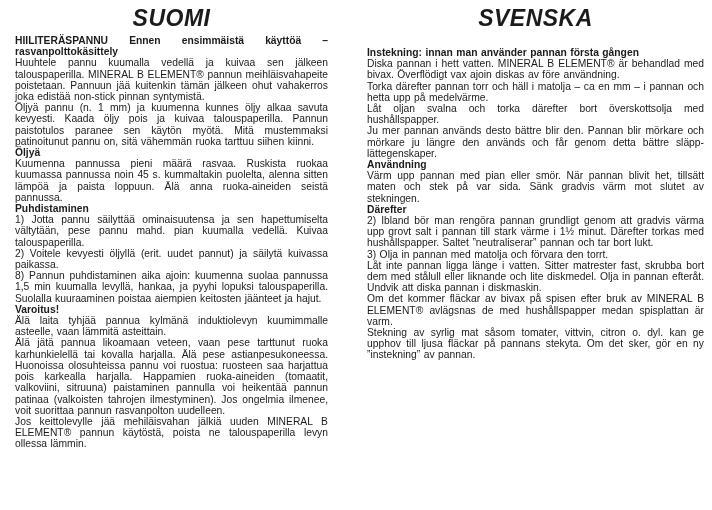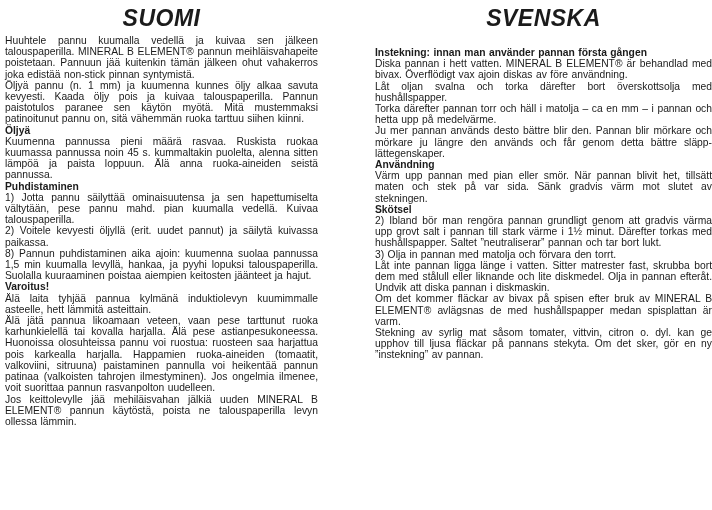--- a/index.html
+++ b/index.html
@@ -17,22 +17,22 @@
     width: 712px;
     height: 510px;
     background: #ffffff;
     font-family: "Liberation Sans", sans-serif;
     color: #1b1b1b;
   }
   .column {
     position: absolute;
     top: 5px;
   }
-  .col-0 { left: 5px;   width: 313px; }
-  .col-1 { left: 375px; width: 337px; }
+  .col-0 { left: 15px;   width: 313px; }
+  .col-1 { left: 367px; width: 337px; }
   .col-title {
     margin: 0 0 4px 0;
     font-size: 23px;
     line-height: 26px;
     font-weight: bold;
     font-style: italic;
     text-align: center;
     letter-spacing: 0.5px;
   }
   .col-1 .col-title { margin-bottom: 16px; }
@@ -46,46 +46,47 @@
   .blocks p.bold { font-weight: bold; }
 </style>
 </head>
 <body>
 
 <div class="page" style="background: rgb(255, 255, 255); color: rgb(27, 27, 27);">
 
   <section class="column col-0">
     <h1 class="col-title">SUOMI</h1>
     <div class="blocks">
+        <p class="bold">HIILITERÄSPANNU Ennen ensimmäistä käyttöä – rasvanpolttokäsittely</p>
         <p class="normal">Huuhtele pannu kuumalla vedellä ja kuivaa sen jälkeen talouspaperilla. MINERAL B ELEMENT® pannun meihläisvahapeite poistetaan. Pannuun jää kuitenkin tämän jälkeen ohut vahakerros joka edistää non-stick pinnan syntymistä.</p>
         <p class="normal">Öljyä pannu (n. 1 mm) ja kuumenna kunnes öljy alkaa savuta kevyesti. Kaada öljy pois ja kuivaa talouspaperilla. Pannun paistotulos paranee sen käytön myötä. Mitä mustemmaksi patinoitunut pannu on, sitä vähemmän ruoka tarttuu siihen kiinni.</p>
         <p class="bold">Öljyä</p>
         <p class="normal">Kuumenna pannussa pieni määrä rasvaa. Ruskista ruokaa kuumassa pannussa noin 45 s. kummaltakin puolelta, alenna sitten lämpöä ja paista loppuun. Älä anna ruoka-aineiden seistä pannussa.</p>
         <p class="bold">Puhdistaminen</p>
         <p class="normal">1) Jotta pannu säilyttää ominaisuutensa ja sen hapettumiselta vältytään, pese pannu mahd. pian kuumalla vedellä. Kuivaa talouspaperilla.</p>
         <p class="normal">2) Voitele kevyesti öljyllä (erit. uudet pannut) ja säilytä kuivassa paikassa.</p>
         <p class="normal">8) Pannun puhdistaminen aika ajoin: kuumenna suolaa pannussa 1,5 min kuumalla levyllä, hankaa, ja pyyhi lopuksi talouspaperilla. Suolalla kuuraaminen poistaa aiempien keitosten jäänteet ja hajut.</p>
         <p class="bold">Varoitus!</p>
-        <p class="normal">Älä laita tyhjää pannua kylmänä induktiolevyn kuumimmalle asteelle, hett lämmitä asteittain.</p>
+        <p class="normal">Älä laita tyhjää pannua kylmänä induktiolevyn kuumimmalle asteelle, vaan lämmitä asteittain.</p>
         <p class="normal">Älä jätä pannua likoamaan veteen, vaan pese tarttunut ruoka karhunkielellä tai kovalla harjalla. Älä pese astianpesukoneessa. Huonoissa olosuhteissa pannu voi ruostua: ruosteen saa harjattua pois karkealla harjalla. Happamien ruoka-aineiden (tomaatit, valkoviini, sitruuna) paistaminen pannulla voi heikentää pannun patinaa (valkoisten tahrojen ilmestyminen). Jos ongelmia ilmenee, voit suorittaa pannun rasvanpolton uudelleen.</p>
         <p class="normal">Jos keittolevylle jää mehiläisvahan jälkiä uuden MINERAL B ELEMENT® pannun käytöstä, poista ne talouspaperilla levyn ollessa lämmin.</p>
       </div>
   </section>
 
   <section class="column col-1">
     <h1 class="col-title">SVENSKA</h1>
     <div class="blocks">
         <p class="bold">Instekning: innan man använder pannan första gången</p>
         <p class="normal">Diska pannan i hett vatten. MINERAL B ELEMENT® är behandlad med bivax. Överflödigt vax ajoin diskas av före användning.</p>
+        <p class="normal">Torka därefter pannan torr och häll i matolja – ca en mm – i pannan och hetta upp på medelvärme.</p>
         <p class="normal">Låt oljan svalna och torka därefter bort överskottsolja med hushållspapper.</p>
-        <p class="normal">Torka därefter pannan torr och häll i matolja – ca en mm – i pannan och hetta upp på medelvärme.</p>
         <p class="normal">Ju mer pannan används desto bättre blir den. Pannan blir mörkare och mörkare ju längre den används och får genom detta bättre släpp-lättegenskaper.</p>
         <p class="bold">Användning</p>
         <p class="normal">Värm upp pannan med pian eller smör. När pannan blivit het, tillsätt maten och stek på var sida. Sänk gradvis värm mot slutet av stekningen.</p>
-        <p class="bold">Skötsel</p>
+        <p class="bold">Därefter</p>
         <p class="normal">2) Ibland bör man rengöra pannan grundligt genom att gradvis värma upp grovt salt i pannan till stark värme i 1½ minut. Därefter torkas med hushållspapper. Saltet ”neutraliserar” pannan och tar bort lukt.</p>
         <p class="normal">3) Olja in pannan med matolja och förvara den torrt.</p>
         <p class="normal">Låt inte pannan ligga länge i vatten. Sitter matrester fast, skrubba bort dem med stålull eller liknande och lite diskmedel. Olja in pannan efteråt. Undvik att diska pannan i diskmaskin.</p>
         <p class="normal">Om det kommer fläckar av bivax på spisen efter bruk av MINERAL B ELEMENT® avlägsnas de med hushållspapper medan spisplattan är varm.</p>
         <p class="normal">Stekning av syrlig mat såsom tomater, vittvin, citron o. dyl. kan ge upphov till ljusa fläckar på pannans stekyta. Om det sker, gör en ny ”instekning” av pannan.</p>
       </div>
   </section>
 
 </div>
 

